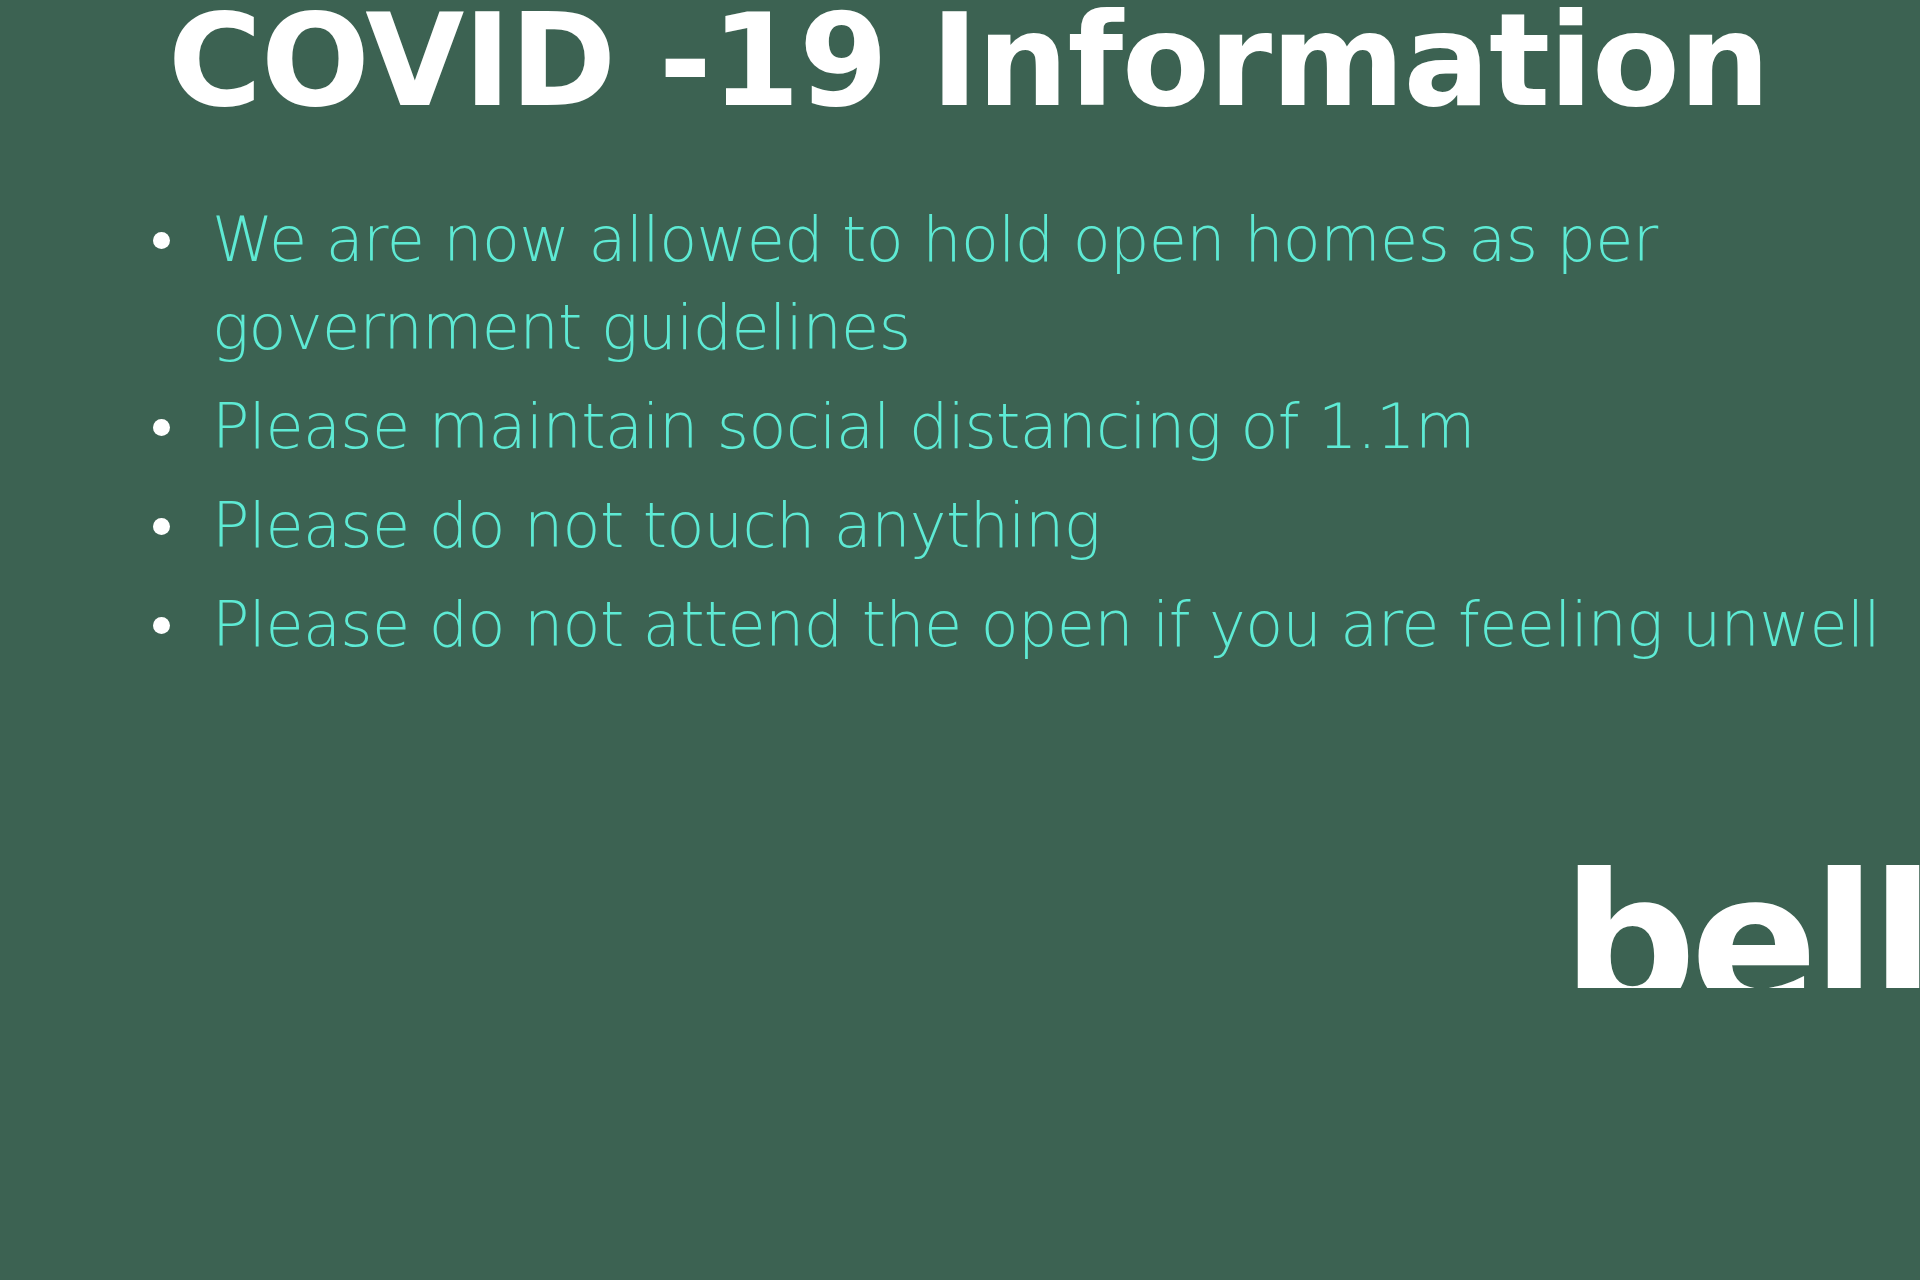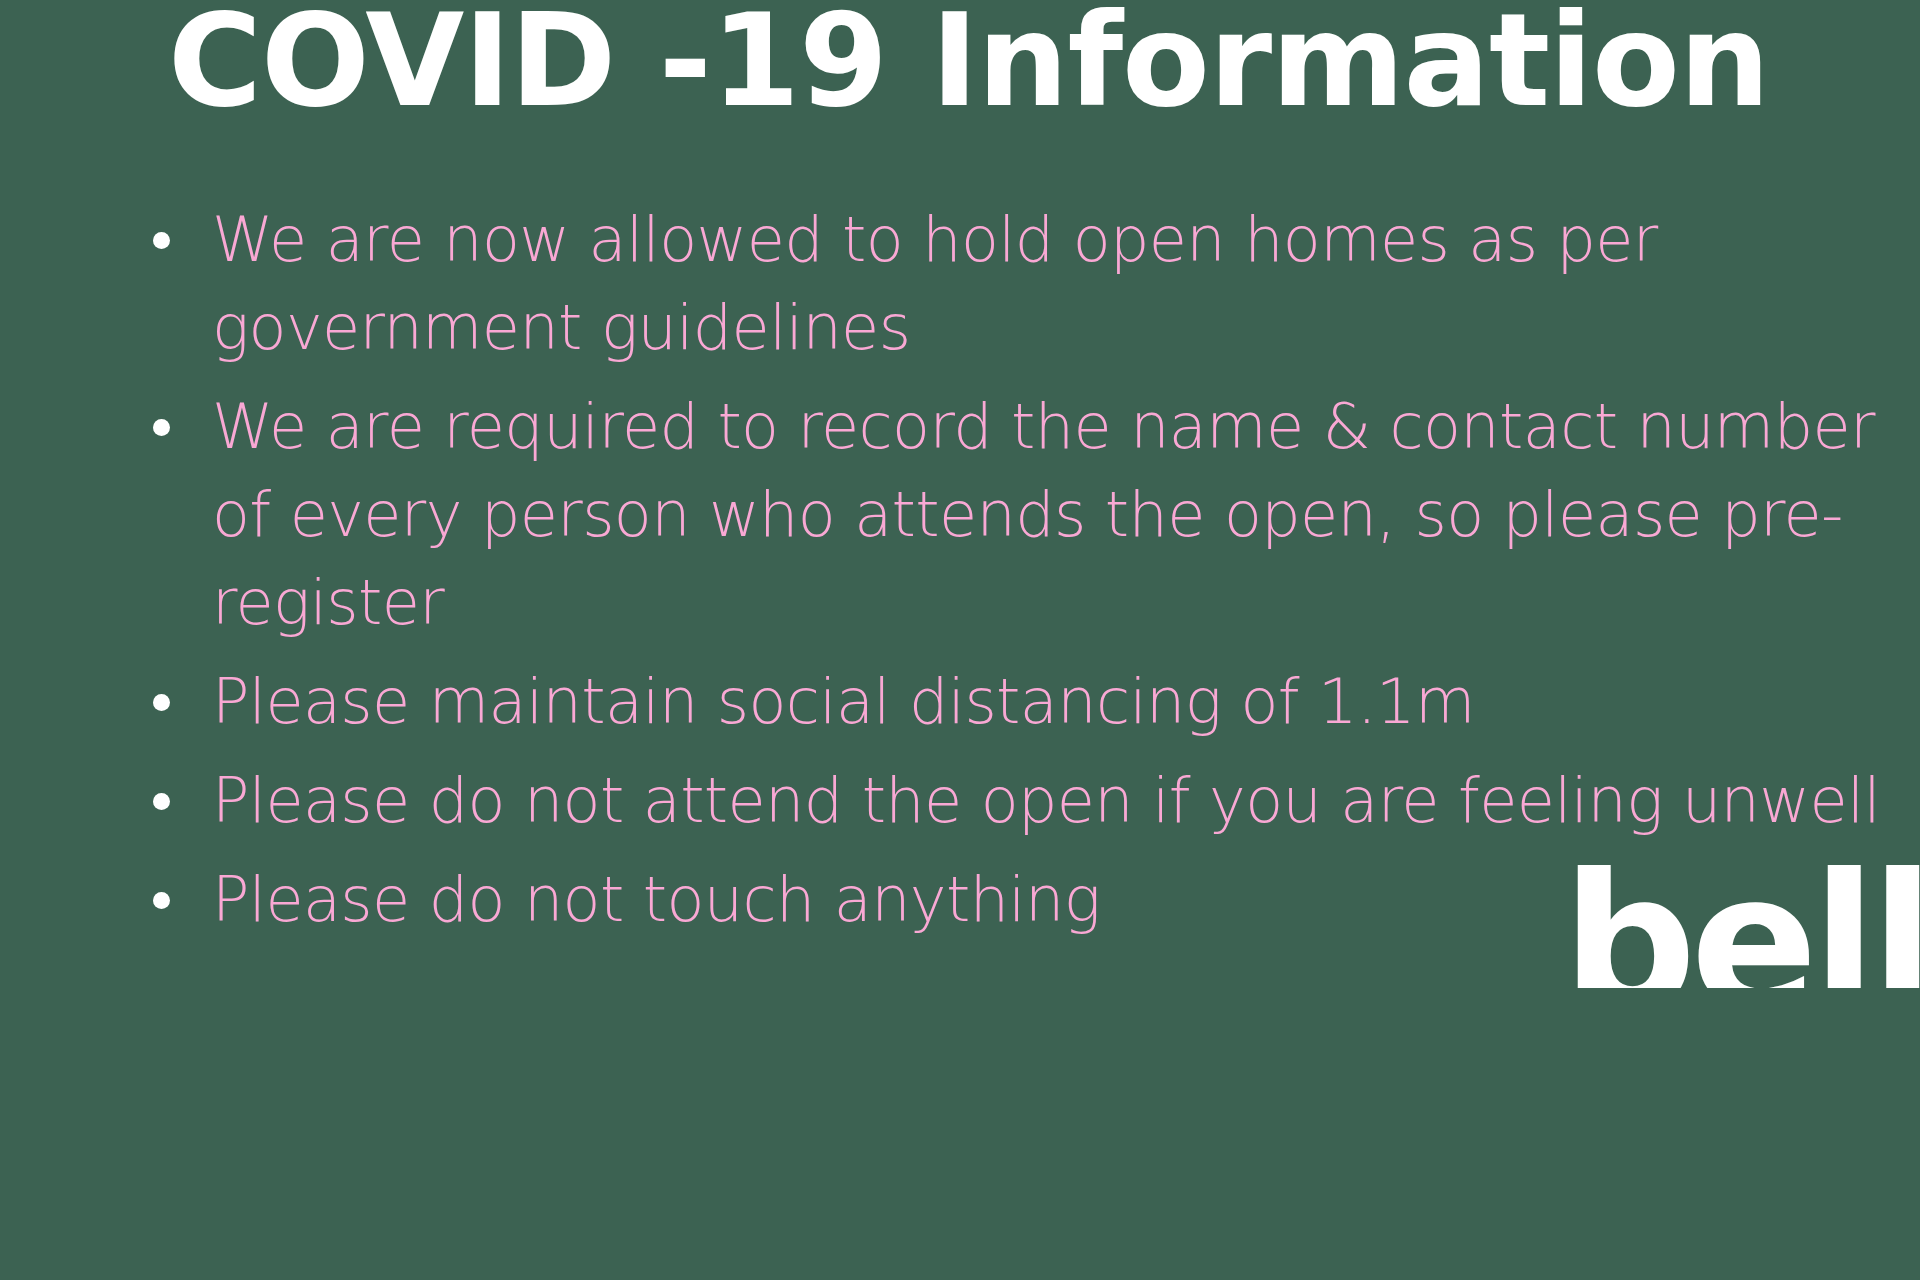--- a/index.html
+++ b/index.html
@@ -51,21 +51,21 @@
   }
 
   .bullet-item {
     position: relative;
     padding-left: 84px;
     margin: 0 0 11px 0;
     font-family: "DejaVu Sans", "Liberation Sans", sans-serif;
     font-weight: 300;
     font-size: 62px;
     line-height: 88px;
-    color: #f9a8d4;
+    color: #5eead4;
     letter-spacing: -0.6px;
   }
 
   .bullet-item .dot {
     position: absolute;
     left: 25px;
     top: 36px;
     width: 17px;
     height: 17px;
     border-radius: 50%;
@@ -97,38 +97,34 @@
 
   <div class="title">COVID -19 Information</div>
 
   <ul class="bullet-list">
 
     <li class="bullet-item">
       <span class="dot"></span>
       <span class="bullet-text">We are now allowed to hold open homes as per government guidelines</span>
     </li>
 
-    <li class="bullet-item">
-      <span class="dot"></span>
-      <span class="bullet-text">We are required to record the name &amp; contact number of every person who attends the open, so please pre-register</span>
-    </li>
 
     <li class="bullet-item">
       <span class="dot"></span>
       <span class="bullet-text">Please maintain social distancing of 1.1m</span>
     </li>
 
     <li class="bullet-item">
       <span class="dot"></span>
-      <span class="bullet-text">Please do not attend the open if you are feeling unwell</span>
+      <span class="bullet-text">Please do not touch anything</span>
     </li>
 
     <li class="bullet-item">
       <span class="dot"></span>
-      <span class="bullet-text">Please do not touch anything</span>
+      <span class="bullet-text">Please do not attend the open if you are feeling unwell</span>
     </li>
 
 
   </ul>
 
   <div class="logo">belle</div>
 
 </div>
 
 </body></html>

